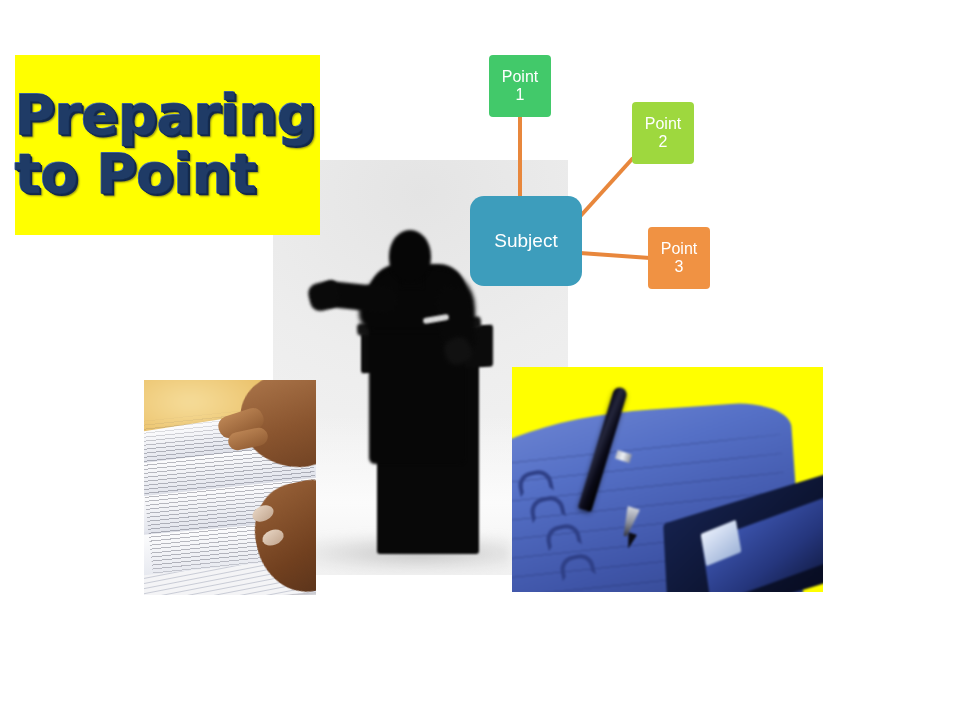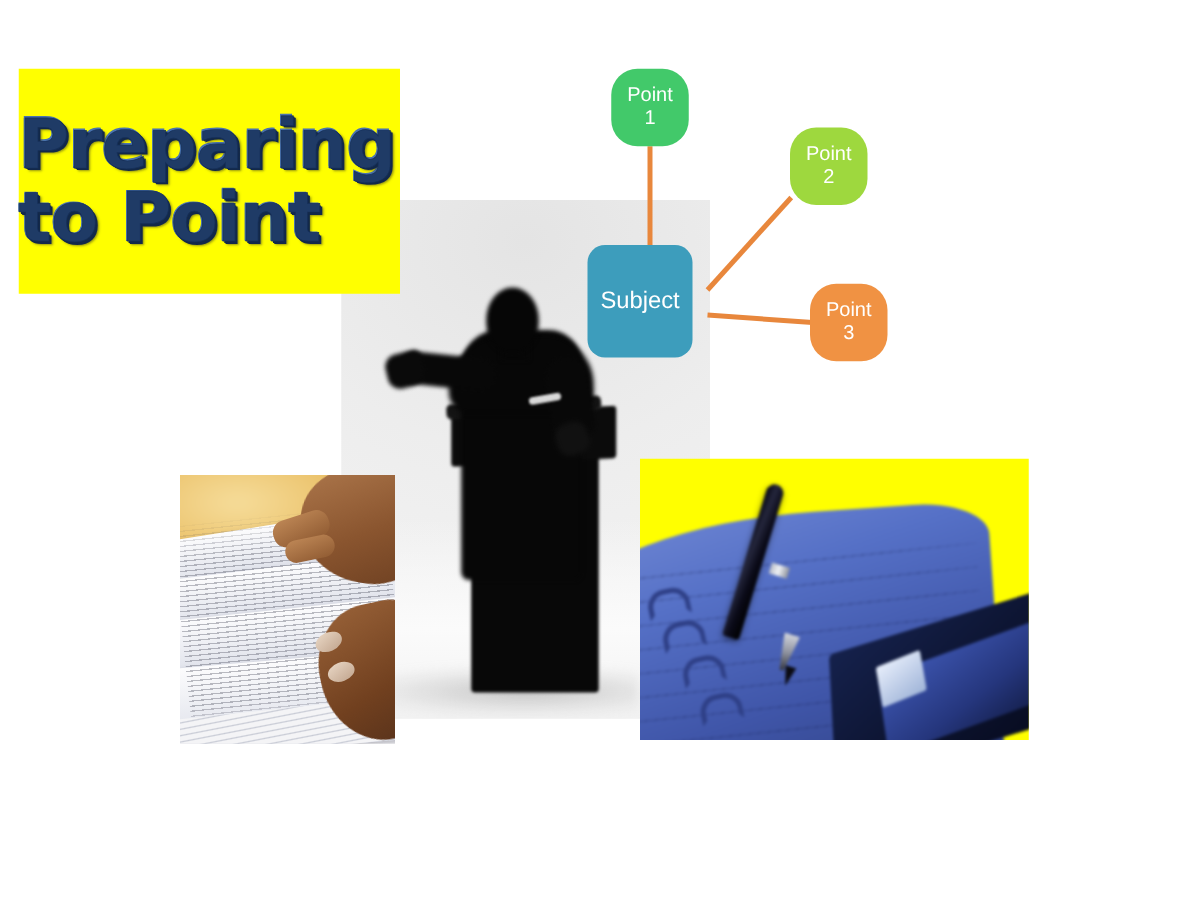--- a/index.html
+++ b/index.html
@@ -396,28 +396,28 @@
   }
   #diagram svg { position: absolute; left: 0; top: 0; }
   .node {
     position: absolute;
     display: flex;
     align-items: center;
     justify-content: center;
     text-align: center;
     color: #ffffff;
     font-family: "Liberation Sans", sans-serif;
-    border-radius: 21px;
+    border-radius: 4px;
     line-height: 1.12;
     pointer-events: auto;
     cursor: default;
   }
   #node-subject {
     left: 470px; top: 196px;
-    width: 84px; height: 90px;
+    width: 112px; height: 90px;
     background: #3d9dbc;
     font-size: 19px;
     border-radius: 14px;
   }
   #node-point1 {
     left: 489px; top: 55px;
     width: 62px; height: 62px;
     background: #42c96a;
     font-size: 16px;
   }

